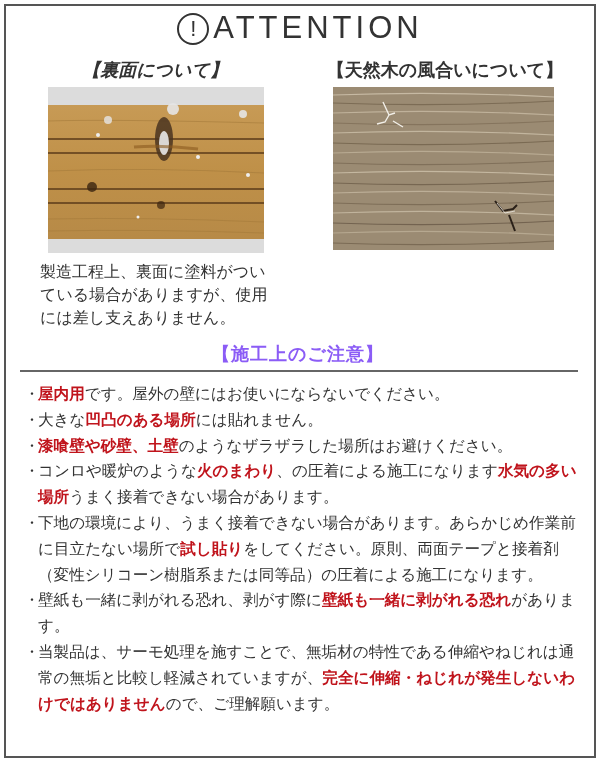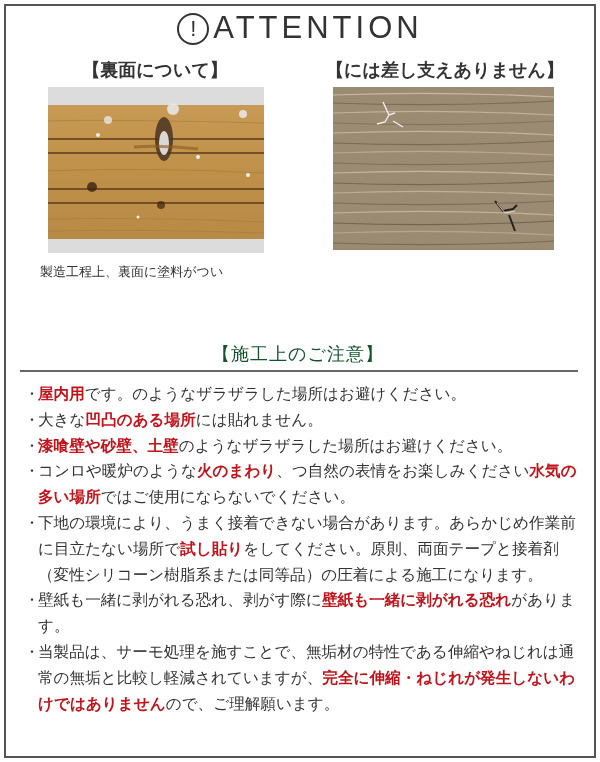--- a/index.html
+++ b/index.html
@@ -8,47 +8,47 @@
   .frame { position: absolute; left: 4px; top: 4px; width: 588px; height: 750px;
            border: 2px solid #555555; box-sizing: content-box; }
   .title { position: absolute; left: 0; top: 10px; width: 600px; text-align: center;
            font-family: "Liberation Sans", "DejaVu Sans", sans-serif; font-size: 31px;
            letter-spacing: 4px; color: #333; font-weight: normal; line-height: 36px; }
   .title .warn { display: inline-block; width: 28px; height: 28px; border: 2px solid #333;
                  border-radius: 50%; font-size: 22px; line-height: 28px; letter-spacing: 0;
                  text-align: center; vertical-align: 2px; margin-right: 4px; }
   .sec-head { position: absolute; top: 58px; font-size: 18px; font-weight: bold;
               color: #333; text-align: center; line-height: 24px; }
-  .sec-head.left { left: 40px; width: 230px; }
+  .sec-head.left { left: 40px; width: 230px; font-style: italic; }
   .sec-head.right { left: 305px; width: 280px; }
   .photo { position: absolute; overflow: hidden; }
   .photo.left { left: 48px; top: 87px; width: 216px; height: 166px; background: #d8d8d8; }
   .photo.right { left: 333px; top: 87px; width: 221px; height: 163px; }
-  .caption { position: absolute; top: 260px; font-size: 13px; line-height: 23px; color: #333; }
+  .caption { position: absolute; top: 260px; font-size: 16px; line-height: 23px; color: #333; }
   .caption.left { left: 40px; width: 250px; }
   .caption.right { left: 309px; width: 280px; }
   .notes-head { position: absolute; top: 341px; left: 0; width: 596px; text-align: center;
-                font-size: 18px; font-weight: normal; color: #14532d; line-height: 26px; letter-spacing: 1px; }
+                font-size: 18px; font-weight: bold; color: #8b5cf6; line-height: 26px; letter-spacing: 1px; }
   .divider { position: absolute; left: 20px; top: 370px; width: 558px; height: 2px; background: #666; }
   .notes { position: absolute; left: 24px; top: 382px; width: 560px; margin: 0; padding: 0; list-style: none; }
   .notes li { position: relative; padding-left: 14px; font-size: 15.6px; line-height: 25.8px; color: #333; }
   .notes li .bullet { position: absolute; left: 0; top: 0; }
   .red { color: #c0141c; font-weight: bold; }
 </style>
 </head>
 <body>
 
 <div class="frame"></div>
 
 <div class="title">
   <span class="warn">!</span><span>ATTENTION</span>
 </div>
 
 <div class="sec-head left">【裏面について】</div>
-<div class="sec-head right">【には差し支えありません】</div>
+<div class="sec-head right">【天然木の風合いについて】</div>
 
 <div class="photo left">
   <svg width="216" height="166" viewBox="0 0 216 166">
     <defs>
       <linearGradient id="wg" x1="0" y1="0" x2="0" y2="1">
         <stop offset="0" stop-color="#c79a55"></stop>
         <stop offset="0.5" stop-color="#bf9048"></stop>
         <stop offset="1" stop-color="#b78a47"></stop>
       </linearGradient>
     </defs>
@@ -99,29 +99,31 @@
       <path d="M0 156 Q110 160 221 154" stroke="#7b6b55"></path>
     </g>
     <path d="M50 15 L56 28 L62 26 M56 28 L52 35 L44 37 M60 34 L70 40" stroke="#f2efe8" stroke-width="1.4" fill="none"></path>
     <path d="M162 114 L170 124 L180 122 L184 118 M176 128 L182 144" stroke="#2a2018" stroke-width="2" fill="none"></path>
     <path d="M164 116 L172 126 L182 124" stroke="#f0ece4" stroke-width="0.8" fill="none"></path>
   </svg>
 </div>
 
 <div class="caption left">
   <div>製造工程上、裏面に塗料がつい</div>
+  <div>ている場合がありますが、使用</div>
+  <div>には差し支えありません。</div>
 </div>
 
 <div class="caption right">
 </div>
 
 <div class="notes-head">【施工上のご注意】</div>
 <div class="divider"></div>
 
 <ul class="notes">
-  <li><span class="bullet">・</span><span class="red">屋内用</span><span>です。のようなザラザラした場所はお避けください。</span></li>
+  <li><span class="bullet">・</span><span class="red">屋内用</span><span>です。屋外の壁にはお使いにならないでください。</span></li>
   <li><span class="bullet">・</span><span>大きな</span><span class="red">凹凸のある場所</span><span>には貼れません。</span></li>
   <li><span class="bullet">・</span><span class="red">漆喰壁や砂壁、土壁</span><span>のようなザラザラした場所はお避けください。</span></li>
-  <li><span class="bullet">・</span><span>コンロや暖炉のような</span><span class="red">火のまわり</span><span>、つ自然の表情をお楽しみください</span><span class="red">水気の多い場所</span><span>ではご使用にならないでください。</span></li>
+  <li><span class="bullet">・</span><span>コンロや暖炉のような</span><span class="red">火のまわり</span><span>、の圧着による施工になります</span><span class="red">水気の多い場所</span><span>うまく接着できない場合があります。</span></li>
   <li><span class="bullet">・</span><span>下地の環境により、うまく接着できない場合があります。あらかじめ作業前に目立たない場所で</span><span class="red">試し貼り</span><span>をしてください。原則、両面テープと接着剤（変性シリコーン樹脂系または同等品）の圧着による施工になります。</span></li>
   <li><span class="bullet">・</span><span>壁紙も一緒に剥がれる恐れ、剥がす際に</span><span class="red">壁紙も一緒に剥がれる恐れ</span><span>があります。</span></li>
   <li><span class="bullet">・</span><span>当製品は、サーモ処理を施すことで、無垢材の特性である伸縮やねじれは通常の無垢と比較し軽減されていますが、</span><span class="red">完全に伸縮・ねじれが発生しないわけではありません</span><span>ので、ご理解願います。</span></li>
 </ul>
 
 </body></html>

